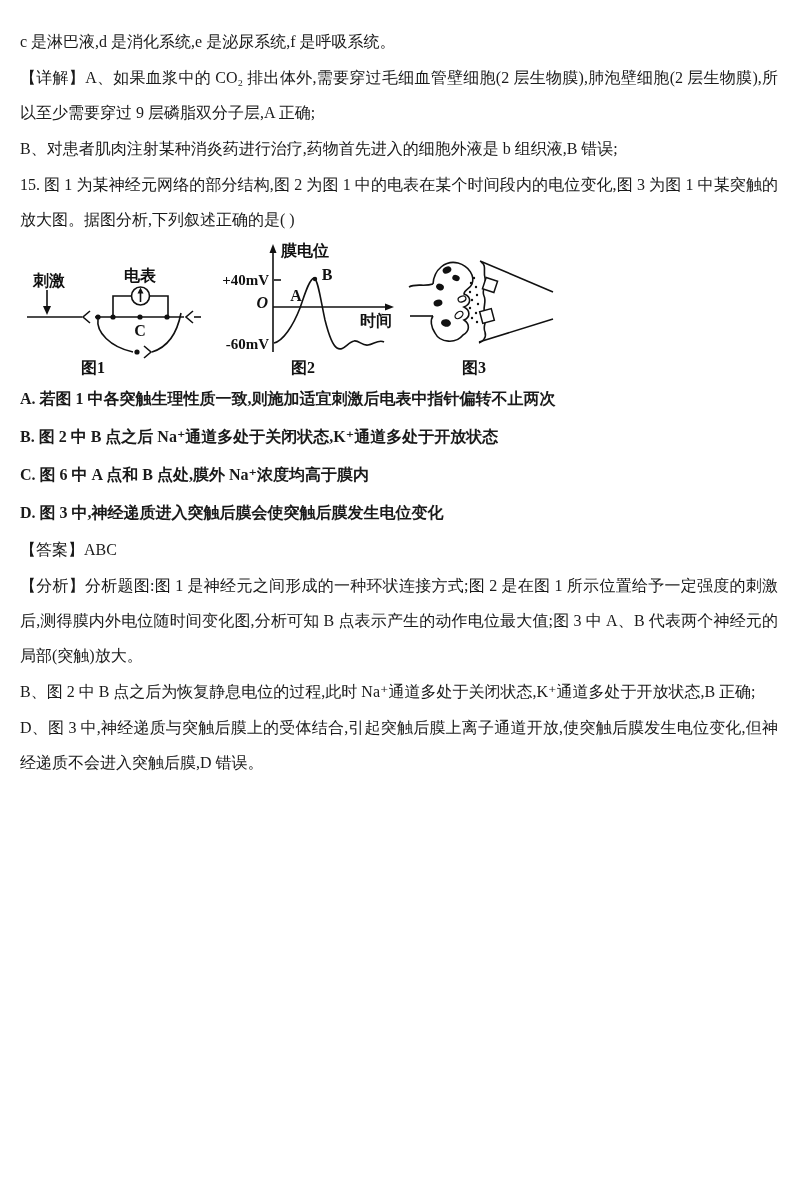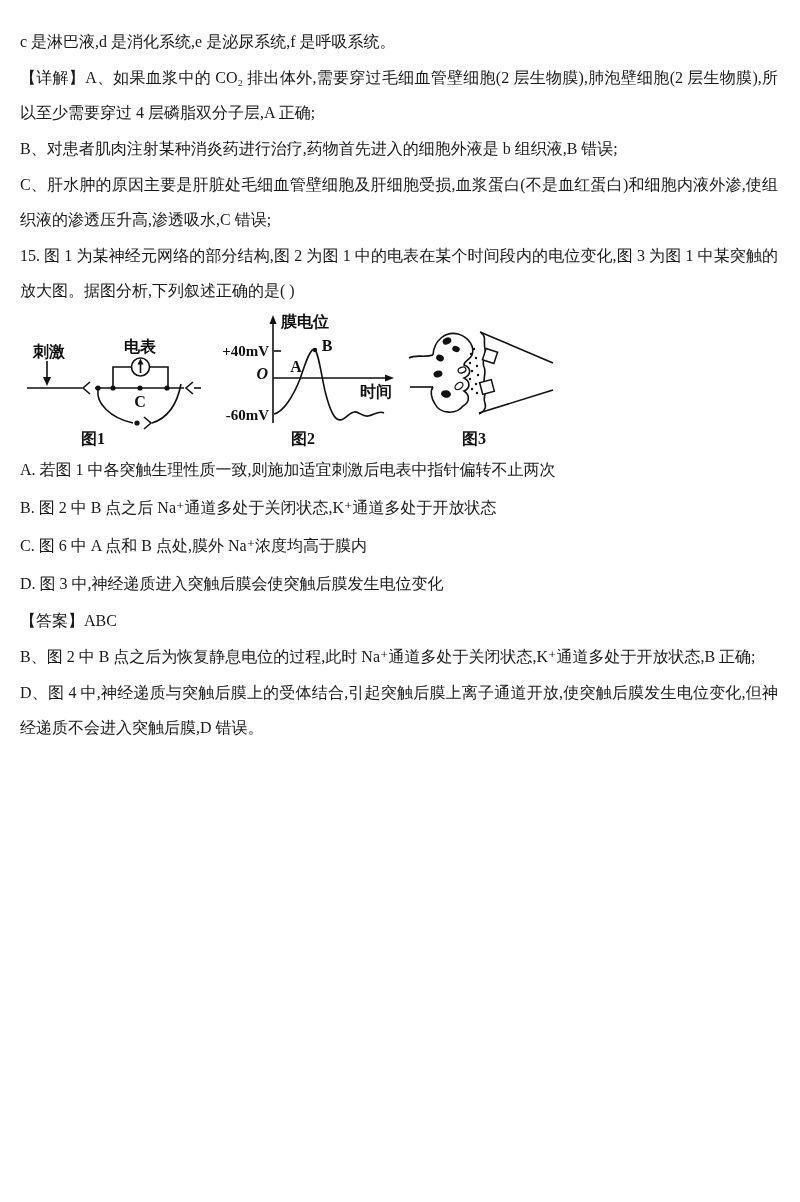--- a/index.html
+++ b/index.html
@@ -9,42 +9,41 @@
     background:#ffffff;
     color:#1a1a1a;
     font-family:"Liberation Serif","DejaVu Serif",serif;
     font-size:16px;
     line-height:35px;
     padding:24px 22px 0 20px;
     box-sizing:border-box;
     overflow:hidden;
   }
   .para{margin:0 0 1px 0;text-align:justify;}
-  .opt{margin:0;line-height:38px;text-align:justify;}
+  .opt{margin:0;line-height:38px;text-align:justify;font-weight:bold;}
   .figwrap{position:relative;height:142px;margin:0;}
   svg text{
     font-family:"Liberation Serif","DejaVu Serif",serif;
     font-weight:bold;
     fill:#111;
   }
   svg .cjk{font-size:16px;}
   svg .mv{font-size:15px;}
   svg .pt{font-size:16px;}
   svg .cap{font-size:16px;}
   svg .it{font-style:italic;}
 </style>
 </head>
 <body>
 
 <div class="page">
 
   <p class="para">c 是淋巴液,d 是消化系统,e 是泌尿系统,f 是呼吸系统。</p>
-  <p class="para">【详解】A、如果血浆中的 CO₂ 排出体外,需要穿过毛细血管壁细胞(2 层生物膜),肺泡壁细胞(2 层生物膜),所以至少需要穿过 4 层磷脂双分子层,A 正确;</p>
+  <p class="para">【详解】A、如果血浆中的 CO₂ 排出体外,需要穿过毛细血管壁细胞(2 层生物膜),肺泡壁细胞(2 层生物膜),所以至少需要穿过 9 层磷脂双分子层,A 正确;</p>
   <p class="para">B、对患者肌肉注射某种消炎药进行治疗,药物首先进入的细胞外液是 b 组织液,B 错误;</p>
-  <p class="para">C、肝水肿的原因主要是肝脏处毛细血管壁细胞及肝细胞受损,血浆蛋白(不是血红蛋白)和细胞内液外渗,使组织液的渗透压升高,渗透吸水,C 错误;</p>
 
   <p class="para">15. 图 1 为某神经元网络的部分结构,图 2 为图 1 中的电表在某个时间段内的电位变化,图 3 为图 1 中某突触的放大图。据图分析,下列叙述正确的是(    )</p>
 
   <div class="figwrap">
     <svg width="580" height="142" viewBox="20 386 580 142">
 
       <g stroke="#111" stroke-width="1.6" fill="none">
 
         <g>
           <line x1="47" y1="438" x2="47" y2="456"></line>
@@ -158,16 +157,17 @@
       <text class="cap" x="474" y="521" text-anchor="middle">图3</text>
     </svg>
   </div>
 
   <p class="opt">A. 若图 1 中各突触生理性质一致,则施加适宜刺激后电表中指针偏转不止两次</p>
   <p class="opt">B. 图 2 中 B 点之后 Na⁺通道多处于关闭状态,K⁺通道多处于开放状态</p>
   <p class="opt">C. 图 6 中 A 点和 B 点处,膜外 Na⁺浓度均高于膜内</p>
   <p class="opt">D. 图 3 中,神经递质进入突触后膜会使突触后膜发生电位变化</p>
 
   <p class="para">【答案】ABC</p>
+  <p class="para">【分析】分析题图:图 1 是神经元之间形成的一种环状连接方式;图 2 是在图 1 所示位置给予一定强度的刺激后,测得膜内外电位随时间变化图,分析可知 B 点表示产生的动作电位最大值;图 3 中 A、B 代表两个神经元的局部(突触)放大。</p>
   <p class="para">B、图 2 中 B 点之后为恢复静息电位的过程,此时 Na⁺通道多处于关闭状态,K⁺通道多处于开放状态,B 正确;</p>
-  <p class="para">D、图 4 中,神经递质与突触后膜上的受体结合,引起突触后膜上离子通道开放,使突触后膜发生电位变化,但神经递质不会进入突触后膜,D 错误。</p>
+  <p class="para">D、图 3 中,神经递质与突触后膜上的受体结合,引起突触后膜上离子通道开放,使突触后膜发生电位变化,但神经递质不会进入突触后膜,D 错误。</p>
 
 </div>
 
 </body></html>

